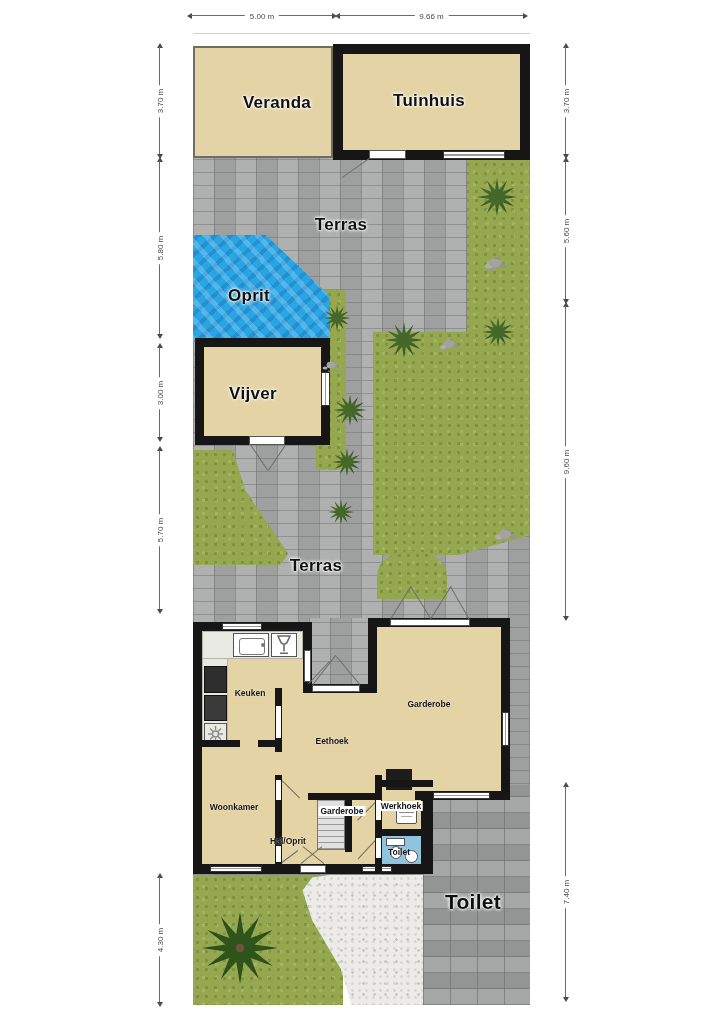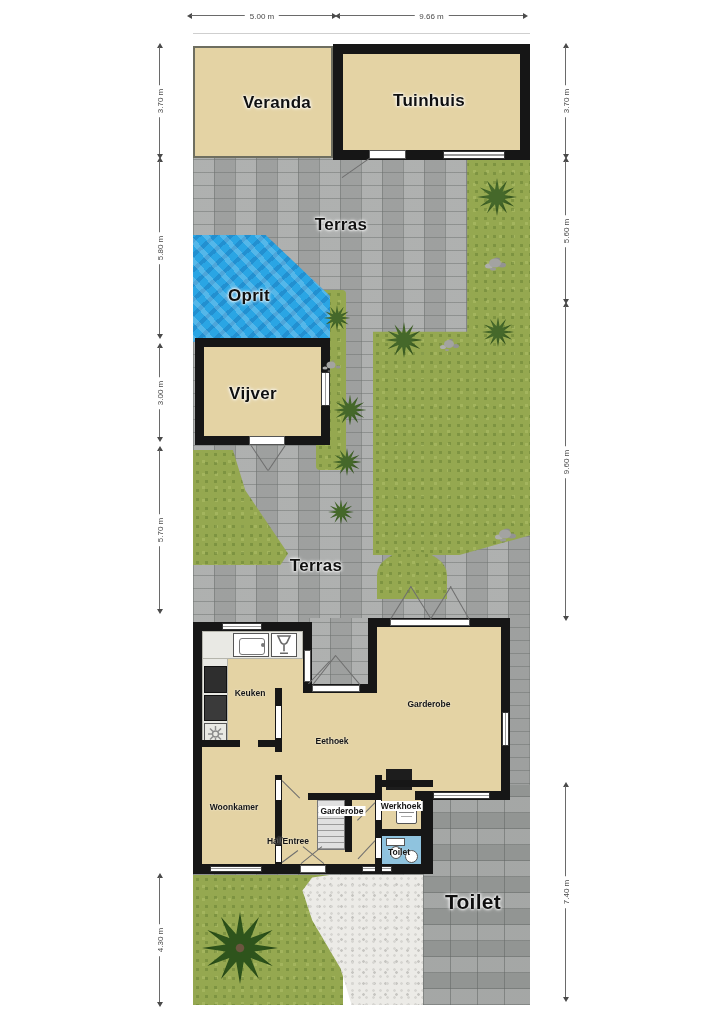--- a/index.html
+++ b/index.html
@@ -225,21 +225,21 @@
   <div class="arealab" style="left:253px;top:394px;">Vijver</div>
   <div class="arealab" style="left:316px;top:566px;">Terras</div>
   <div class="arealab" style="left:473px;top:902px;font-size:21px;">Toilet</div>
 
   <div class="roomlab" style="left:250px;top:693px;">Keuken</div>
   <div class="roomlab" style="left:429px;top:704px;">Garderobe</div>
   <div class="roomlab" style="left:332px;top:741px;">Eethoek</div>
   <div class="roomlab" style="left:234px;top:807px;">Woonkamer</div>
   <div class="roomlab boxed" style="left:342px;top:799px;margin-top:12px;">Garderobe</div>
   <div class="roomlab boxed" style="left:401px;top:806px;">Werkhoek</div>
-  <div class="roomlab" style="left:288px;top:841px;">Hal/Entree</div>
+  <div class="roomlab" style="left:288px;top:841px;">Hal/Oprit</div>
   <div class="roomlab" style="left:399px;top:852px;">Toilet</div>
 
   <div class="dimh" style="left:188px;top:11px;width:148px;">
     <div class="rail"></div>
     <span class="dimlab">5.00 m</span>
   </div>
   <div class="dimh" style="left:336px;top:11px;width:191px;">
     <div class="rail"></div>
     <span class="dimlab">9.66 m</span>
   </div>

